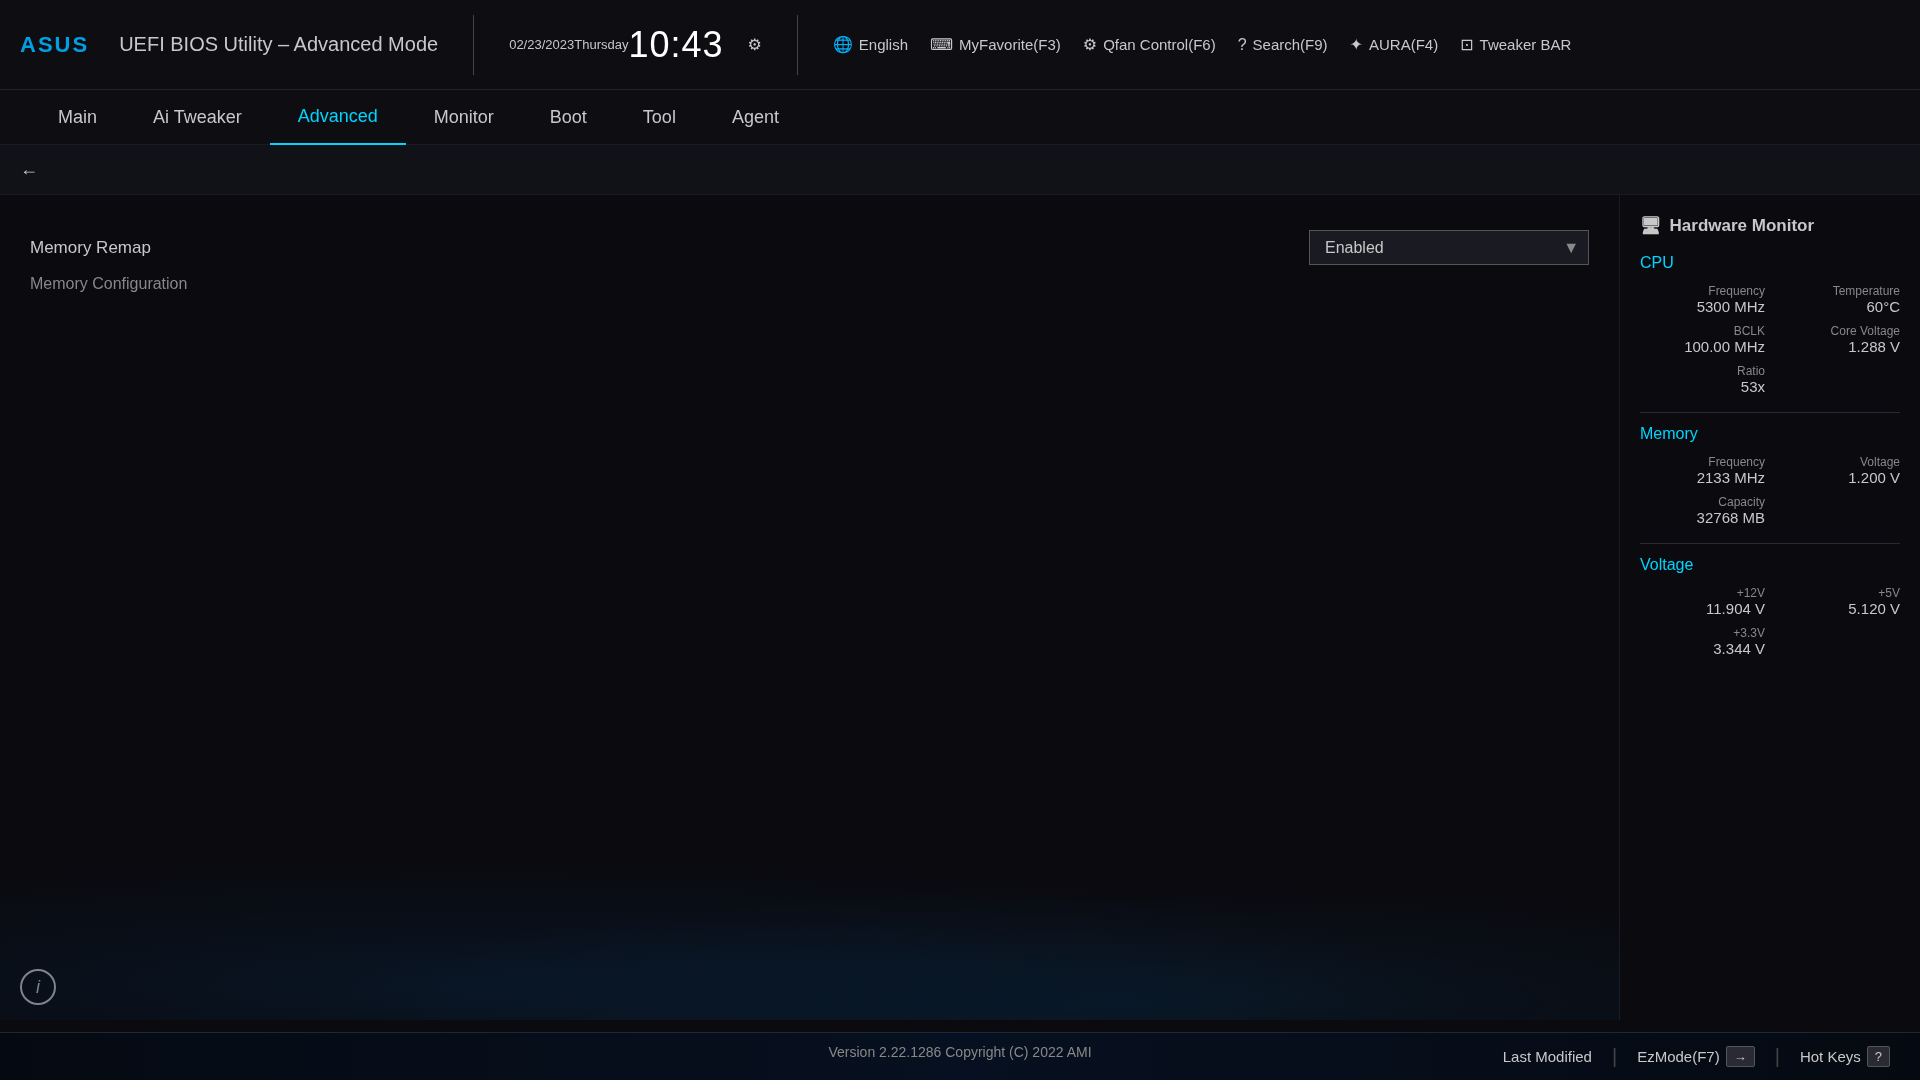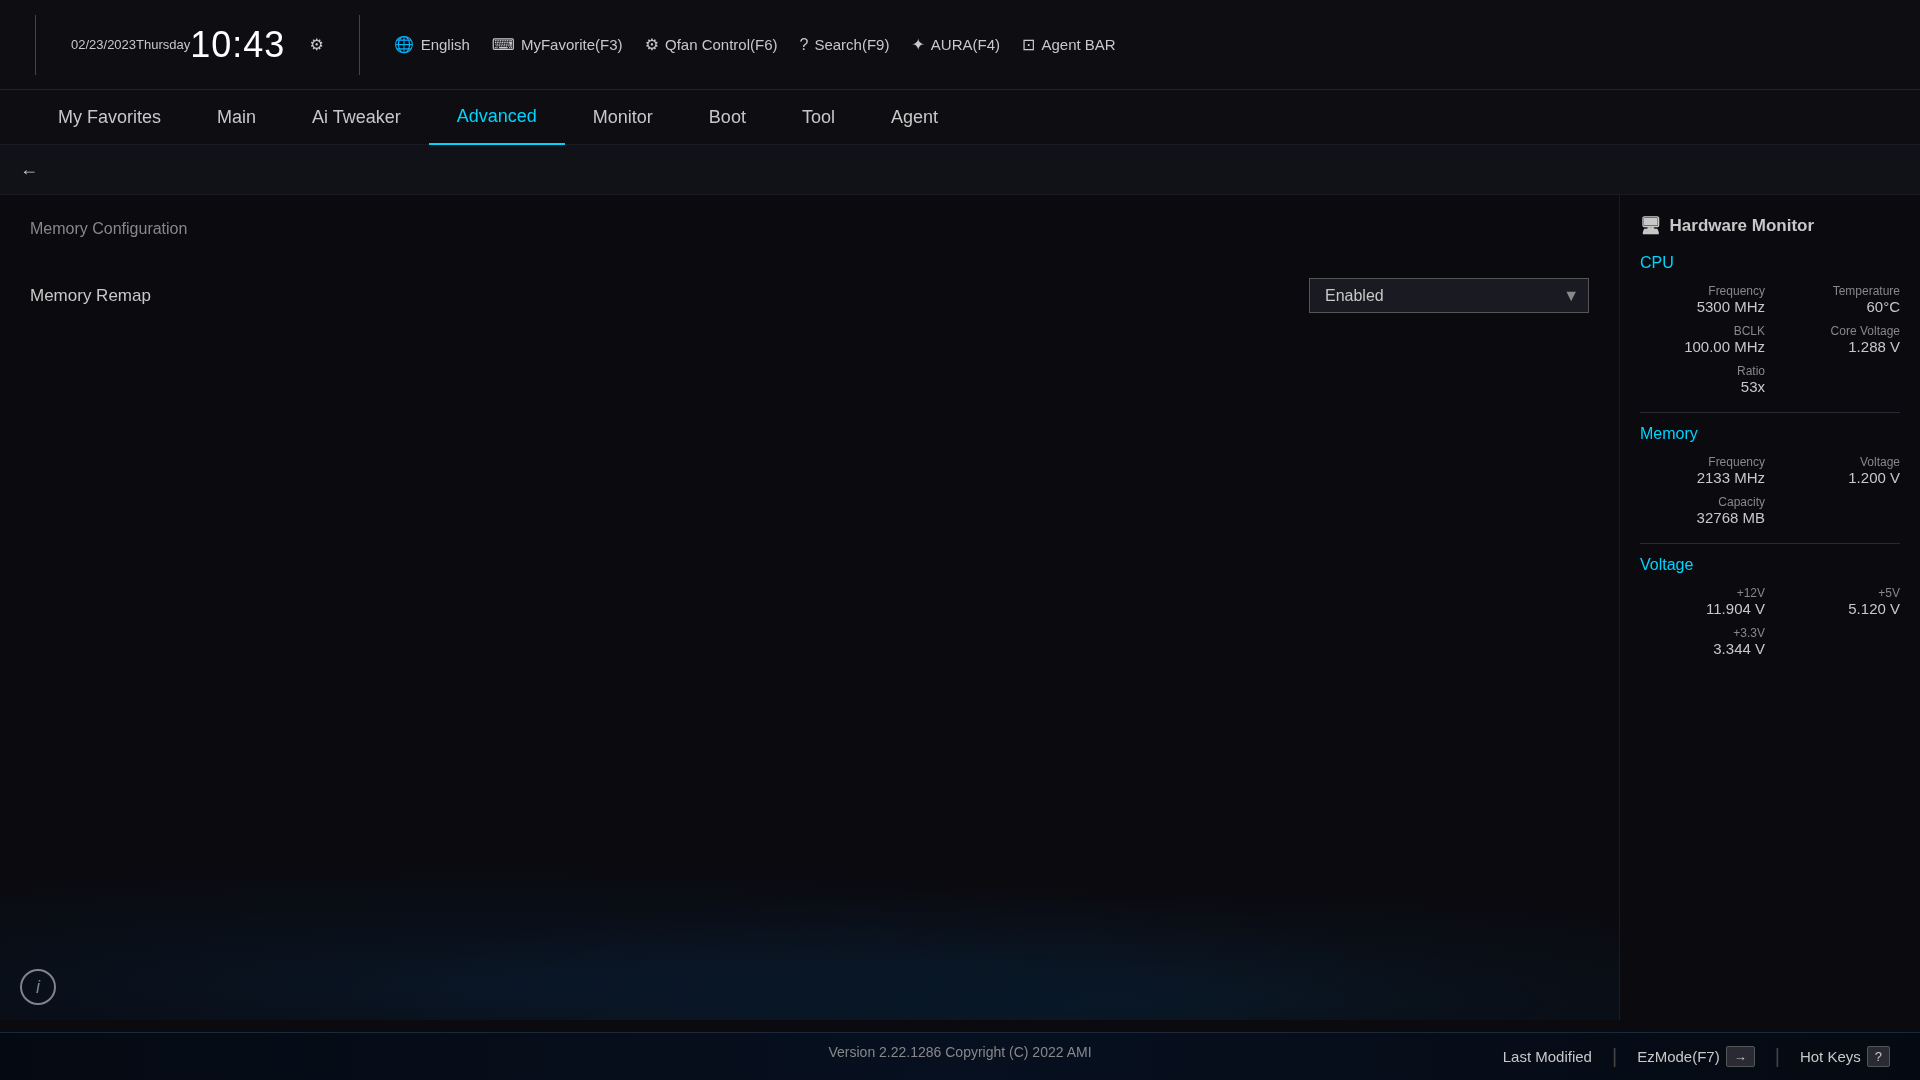--- a/index.html
+++ b/index.html
@@ -331,20 +331,26 @@
       color: #c8c8c8;
       padding: 2px 7px;
       font-size: 13px;
       border-radius: 2px;
     }
   </style>
 </head>
 <body>
 
 <div id="topbar">
+  <div id="logo-title">
+    <div id="logo-area">
+      <span id="asus-logo">ASUS</span>
+    </div>
+    <span id="bios-title">UEFI BIOS Utility – Advanced Mode</span>
+  </div>
 
   <div id="divider-v"></div>
 
   <div id="datetime-block">
     <span>02/23/2023</span>
     <span>Thursday</span>
     <div id="clock-row">
       <span id="clock-time">10:43</span>
       <span id="gear-icon">⚙</span>
     </div>
@@ -368,29 +374,26 @@
     <div class="toolbar-item">
       <span class="toolbar-icon">?</span>
       <span>Search(F9)</span>
     </div>
     <div class="toolbar-item">
       <span class="toolbar-icon">✦</span>
       <span>AURA(F4)</span>
     </div>
     <div class="toolbar-item">
       <span class="toolbar-icon">⊡</span>
-      <span>Agent BAR</span>
+      <span>Tweaker BAR</span>
     </div>
   </div>
 </div>
 
 <div id="main-nav">
-  <div class="nav-item">
-    <span>My Favorites</span>
-  </div>
   <div class="nav-item">
     <span>Main</span>
   </div>
   <div class="nav-item">
     <span>Ai Tweaker</span>
   </div>
   <div class="nav-item active">
     <span>Advanced</span>
   </div>
   <div class="nav-item">
@@ -407,32 +410,32 @@
   </div>
 </div>
 
 <div id="breadcrumb-bar">
   <span id="back-arrow">←</span>
 </div>
 
 <div id="content-wrapper">
 
   <div id="main-content">
-    <div id="section-title">Memory Configuration</div>
-
     <div id="memory-remap-row">
       <span id="memory-remap-label">Memory Remap</span>
       <div id="dropdown-container">
         <select id="memory-remap-dropdown">
           <option>Enabled</option>
           <option>Disabled</option>
         </select>
         <span id="dropdown-arrow">▼</span>
       </div>
     </div>
+
+    <div id="section-title">Memory Configuration</div>
   </div>
 
   <div id="hw-monitor">
     <div id="hw-monitor-title">
       <span id="monitor-icon">🖥</span>
       <span>Hardware Monitor</span>
     </div>
 
     <div class="monitor-section-title">CPU</div>
     <div class="monitor-grid">

